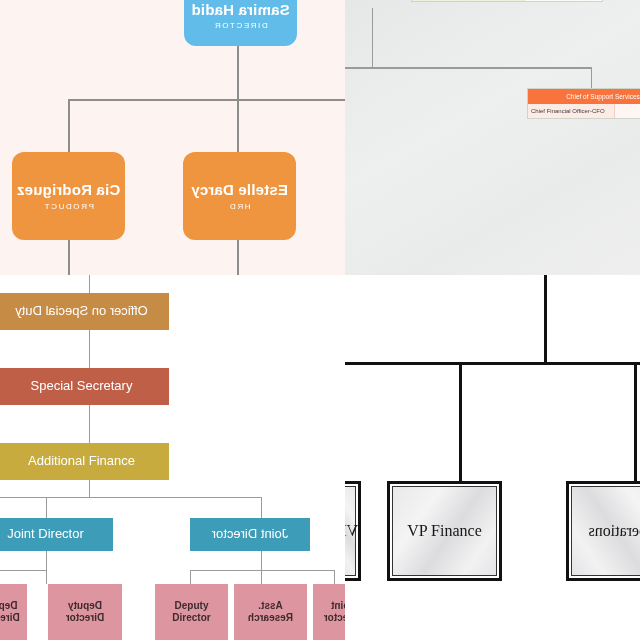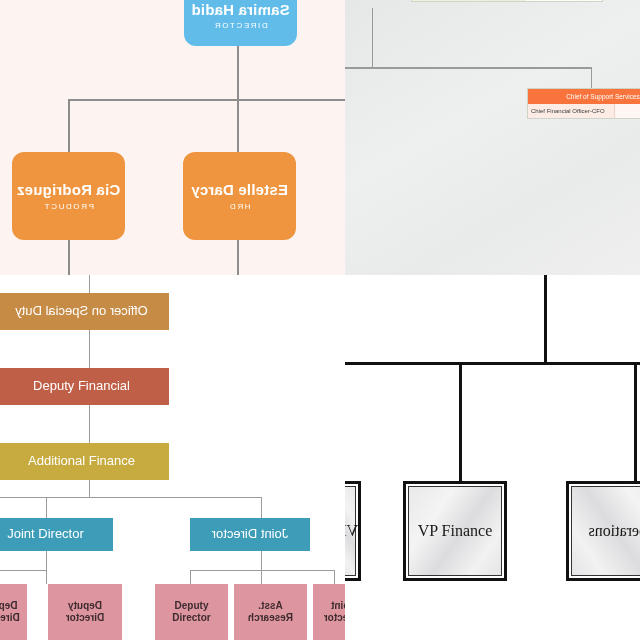--- a/index.html
+++ b/index.html
@@ -163,21 +163,21 @@
     <div class="q3-line" style="left:261px;top:276px;width:1px;height:20px;"></div>
     <div class="q3-line" style="left:190px;top:295px;width:145px;height:1px;"></div>
     <div class="q3-line" style="left:190px;top:295px;width:1px;height:14px;"></div>
     <div class="q3-line" style="left:261px;top:295px;width:1px;height:14px;"></div>
     <div class="q3-line" style="left:334px;top:295px;width:1px;height:14px;"></div>
 
     <div class="bar mir" id="q3-osd">
       <span>Officer on Special Duty</span>
     </div>
     <div class="bar" id="q3-dep">
-      <span>Deputy Financial</span>
+      <span>Special Secretary</span>
     </div>
     <div class="bar" id="q3-add">
       <span>Additional Finance</span>
     </div>
     <div class="bar" id="q3-jd1">
       <span>Joint Director</span>
     </div>
     <div class="bar mir" id="q3-jd2">
       <span>Joint Director</span>
     </div>
@@ -202,21 +202,21 @@
   <div class="quad" id="q4">
 
     <div class="q4-line" style="left:199px;top:-8px;width:3px;height:97px;"></div>
     <div class="q4-line" style="left:-8px;top:87px;width:310px;height:3px;"></div>
     <div class="q4-line" style="left:114px;top:90px;width:3px;height:117px;"></div>
     <div class="q4-line" style="left:289px;top:90px;width:3px;height:117px;"></div>
 
     <div class="node mir" style="left:-10px;top:206px;width:26px;height:100px;">
       <div class="inner">VP</div>
     </div>
-    <div class="node" style="left:58px;top:206px;width:104px;height:100px;">
+    <div class="node" style="left:42px;top:206px;width:115px;height:100px;">
       <div class="inner">VP Finance</div>
     </div>
     <div class="node mir" style="left:221px;top:206px;width:115px;height:100px;">
       <div class="inner">Operations</div>
     </div>
   </div>
 
 </div>
 
 </body></html>

